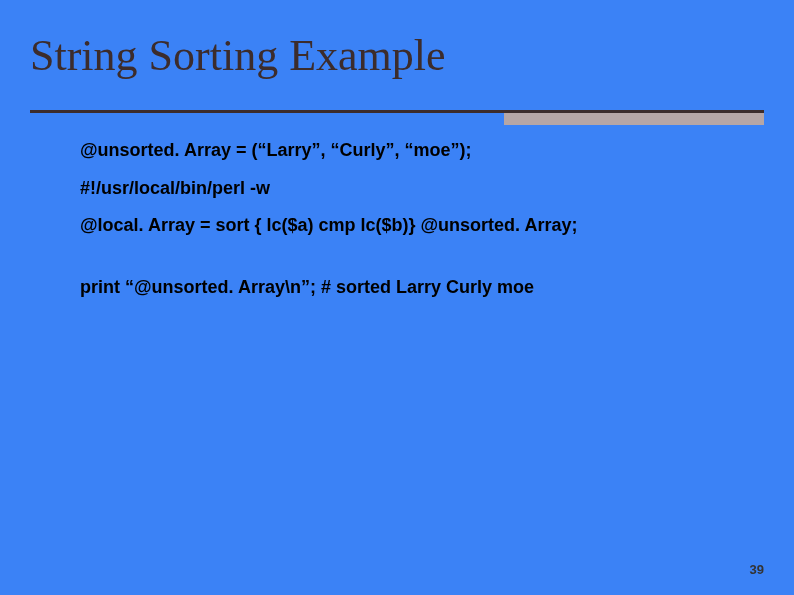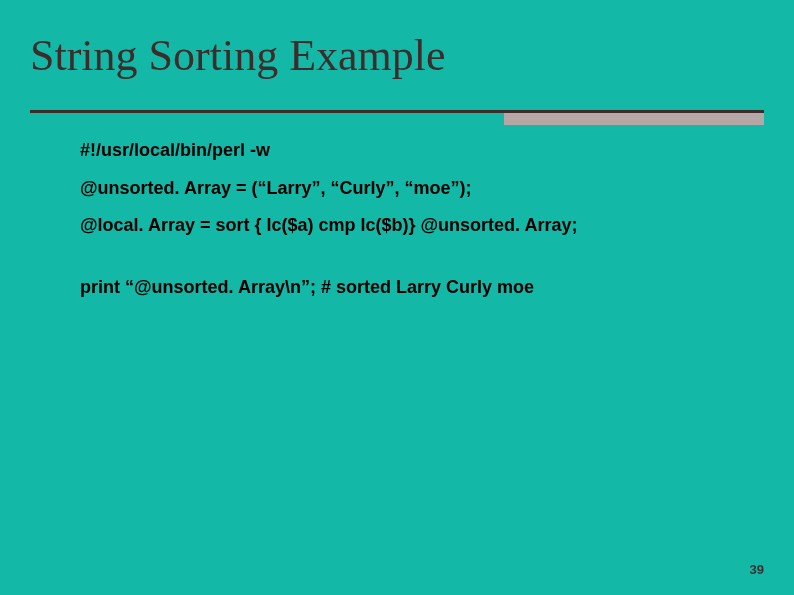--- a/index.html
+++ b/index.html
@@ -8,21 +8,21 @@
     width: 794px;
     height: 595px;
     background: #ffffff;
     font-family: Verdana, Geneva, sans-serif;
     overflow: hidden;
     position: relative;
   }
   .slide {
     width: 794px;
     height: 595px;
-    background: #14b8a6;
+    background: #3b82f6;
     position: relative;
     box-sizing: border-box;
   }
   .title {
     font-family: "Times New Roman", Times, serif;
     font-size: 44px;
     color: #3c2c2c;
     position: absolute;
     top: 30px;
     left: 30px;
@@ -83,22 +83,22 @@
 <div class="slide">
 
   <div class="title">String Sorting Example</div>
 
   <div class="underline-wrap">
     <div class="underline"></div>
     <div class="underline-shadow"></div>
   </div>
 
   <div class="code-area">
+    <div class="code-line">@unsorted. Array = (“Larry”, “Curly”, “moe”);</div>
     <div class="code-line">#!/usr/local/bin/perl -w</div>
-    <div class="code-line">@unsorted. Array = (“Larry”, “Curly”, “moe”);</div>
     <div class="code-line">@local. Array = sort { lc($a) cmp  lc($b)} @unsorted. Array;</div>
     <div class="blank-space"></div>
     <div class="code-line">print “@unsorted. Array\n”; # sorted Larry Curly moe</div>
   </div>
 
   <div class="page-number">39</div>
 
 </div>
 
 </body></html>

